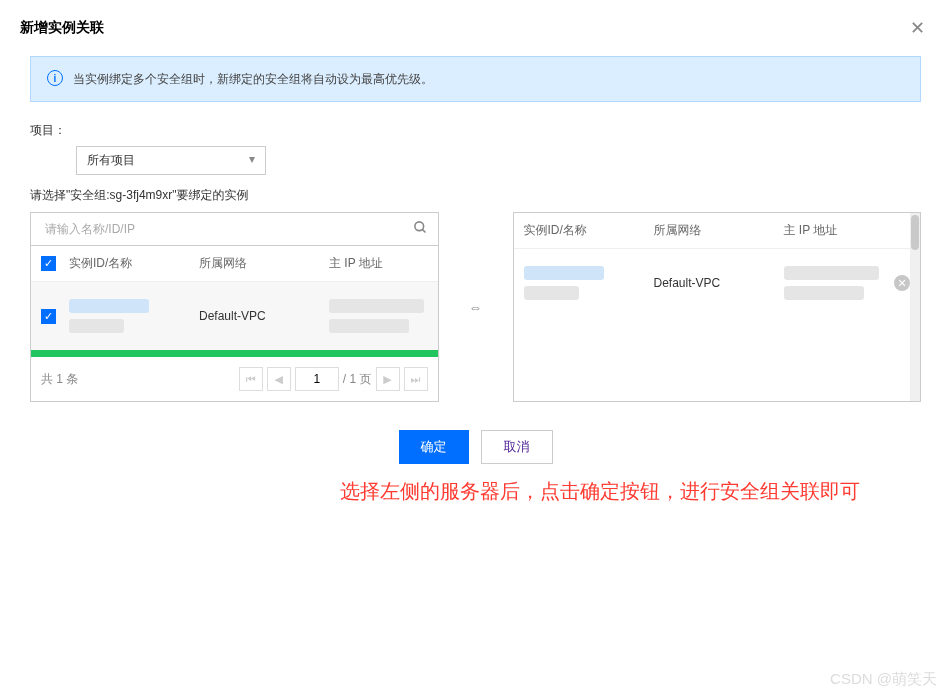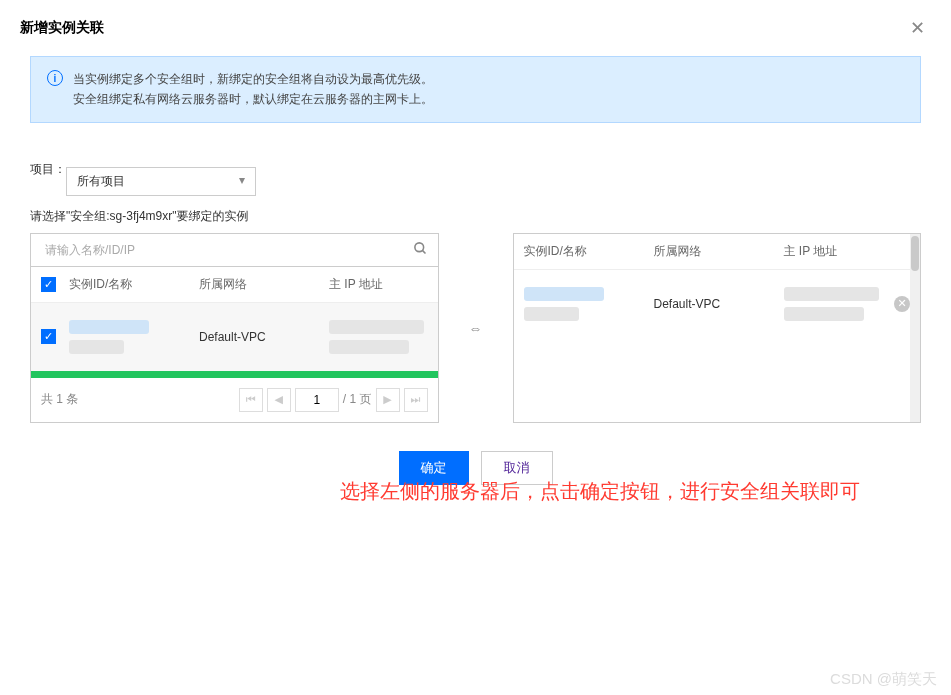--- a/index.html
+++ b/index.html
@@ -56,21 +56,22 @@
       justify-content: center;
       font-weight: bold;
       font-size: 10px;
     }
     .info-text {
       color: #444;
       line-height: 1.7;
     }
     .project-row {
       display: flex;
-      align-items: center;
+      align-items: flex-start;
+      gap: 10px;
       margin: 0 30px 12px 30px;
     }
     .project-select {
       border: 1px solid #ccc;
       padding: 5px 28px 5px 10px;
       width: 190px;
       position: relative;
       background: #fff;
       cursor: pointer;
       margin-top: 24px;
@@ -283,21 +284,20 @@
 
 <div class="modal-header">
   <div class="modal-title">新增实例关联</div>
   <div class="close-icon">✕</div>
 </div>
 
 <div class="info-banner">
   <span class="info-icon">i</span>
   <div class="info-text">
     <div>当实例绑定多个安全组时，新绑定的安全组将自动设为最高优先级。</div>
-    <div>安全组绑定私有网络云服务器时，默认绑定在云服务器的主网卡上。</div>
   </div>
 </div>
 
 <div class="project-row">
   <span>项目：</span>
   <div class="project-select">
     <span>所有项目</span>
   </div>
 </div>
 

